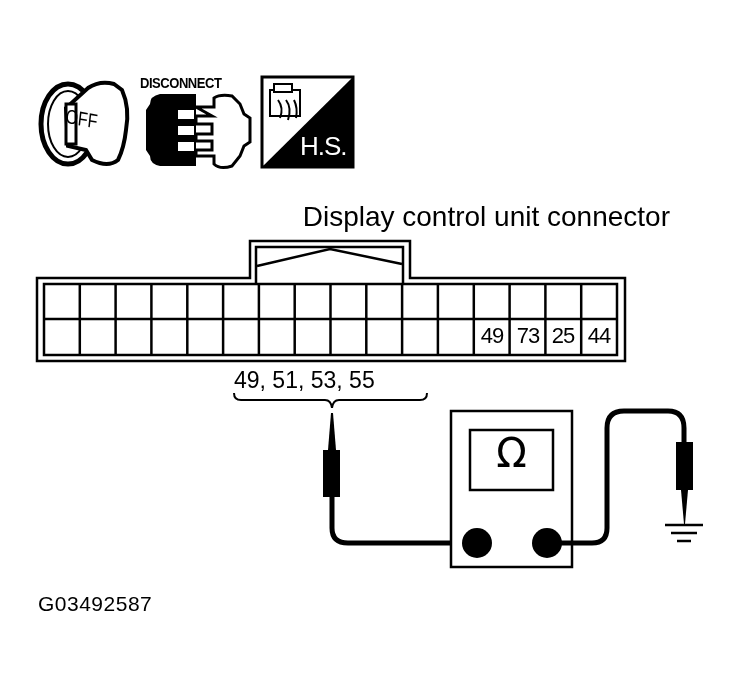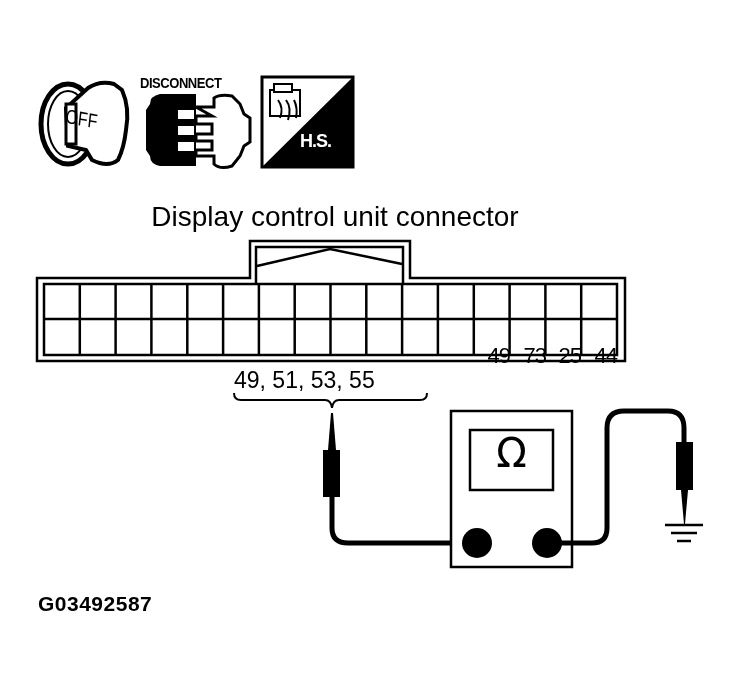--- a/index.html
+++ b/index.html
@@ -1,26 +1,26 @@
 <!DOCTYPE html>
 <html><head>
 <meta charset="utf-8">
 <style>
   html, body { margin: 0; padding: 0; background: #ffffff; }
   body { width: 740px; height: 687px; position: relative; overflow: hidden; font-family: "Liberation Sans", sans-serif; color: #000; }
   .abs { position: absolute; }
   #diagram-svg { position: absolute; left: 0; top: 0; }
-  .title { left: 0; width: 670px; top: 201px; text-align: center; font-size: 28px; letter-spacing: 0px; }
+  .title { left: 0; width: 670px; top: 201px; text-align: right; font-size: 28px; letter-spacing: 0px; }
   .pin-label { font-size: 23px; text-align: right; }
-  .figure-id { left: 38px; top: 592px; font-size: 21px; font-weight: bold; letter-spacing: 0.5px; }
+  .figure-id { left: 38px; top: 592px; font-size: 21px; font-weight: normal; letter-spacing: 0.5px; }
   .disc-label { left: 140px; top: 75px; font-size: 14px; font-weight: bold; letter-spacing: -0.5px; transform: scaleX(0.93); transform-origin: left top; }
-  .hs-label { left: 300px; top: 131px; font-size: 18px; font-weight: bold; color: #fff; letter-spacing: -1px; }
+  .hs-label { left: 300px; top: 131px; font-size: 26px; font-weight: normal; color: #fff; letter-spacing: -1px; }
   .off-label { left: 67px; top: 105px; font-size: 20px; transform: scaleX(0.8) rotate(8deg); transform-origin: left top; }
   .omega { left: 451px; top: 430px; width: 121px; text-align: center; font-size: 40px; font-family: "DejaVu Sans", sans-serif; }
-  .pin-cell { position: absolute; font-size: 22px; text-align: right; width: 36px; top: 323px; letter-spacing: -1px; margin-top: 20px; }
+  .pin-cell { position: absolute; font-size: 22px; text-align: center; width: 36px; top: 323px; letter-spacing: -1px; }
 </style>
 </head>
 <body>
 
 <svg id="diagram-svg" width="740" height="687" viewBox="0 0 740 687">
 
   <g fill="none" stroke="#000" stroke-width="4">
     <ellipse cx="68" cy="124" rx="27" ry="40" stroke-width="5"></ellipse>
     <ellipse cx="68" cy="124" rx="20" ry="33" stroke-width="2"></ellipse>
     <path d="M88 88 Q100 80 114 84 L122 90 Q130 108 126 130 Q124 148 118 160 Q108 168 92 160 L86 150 L68 146 L66 108 Z" fill="#fff" stroke-width="4"></path>

